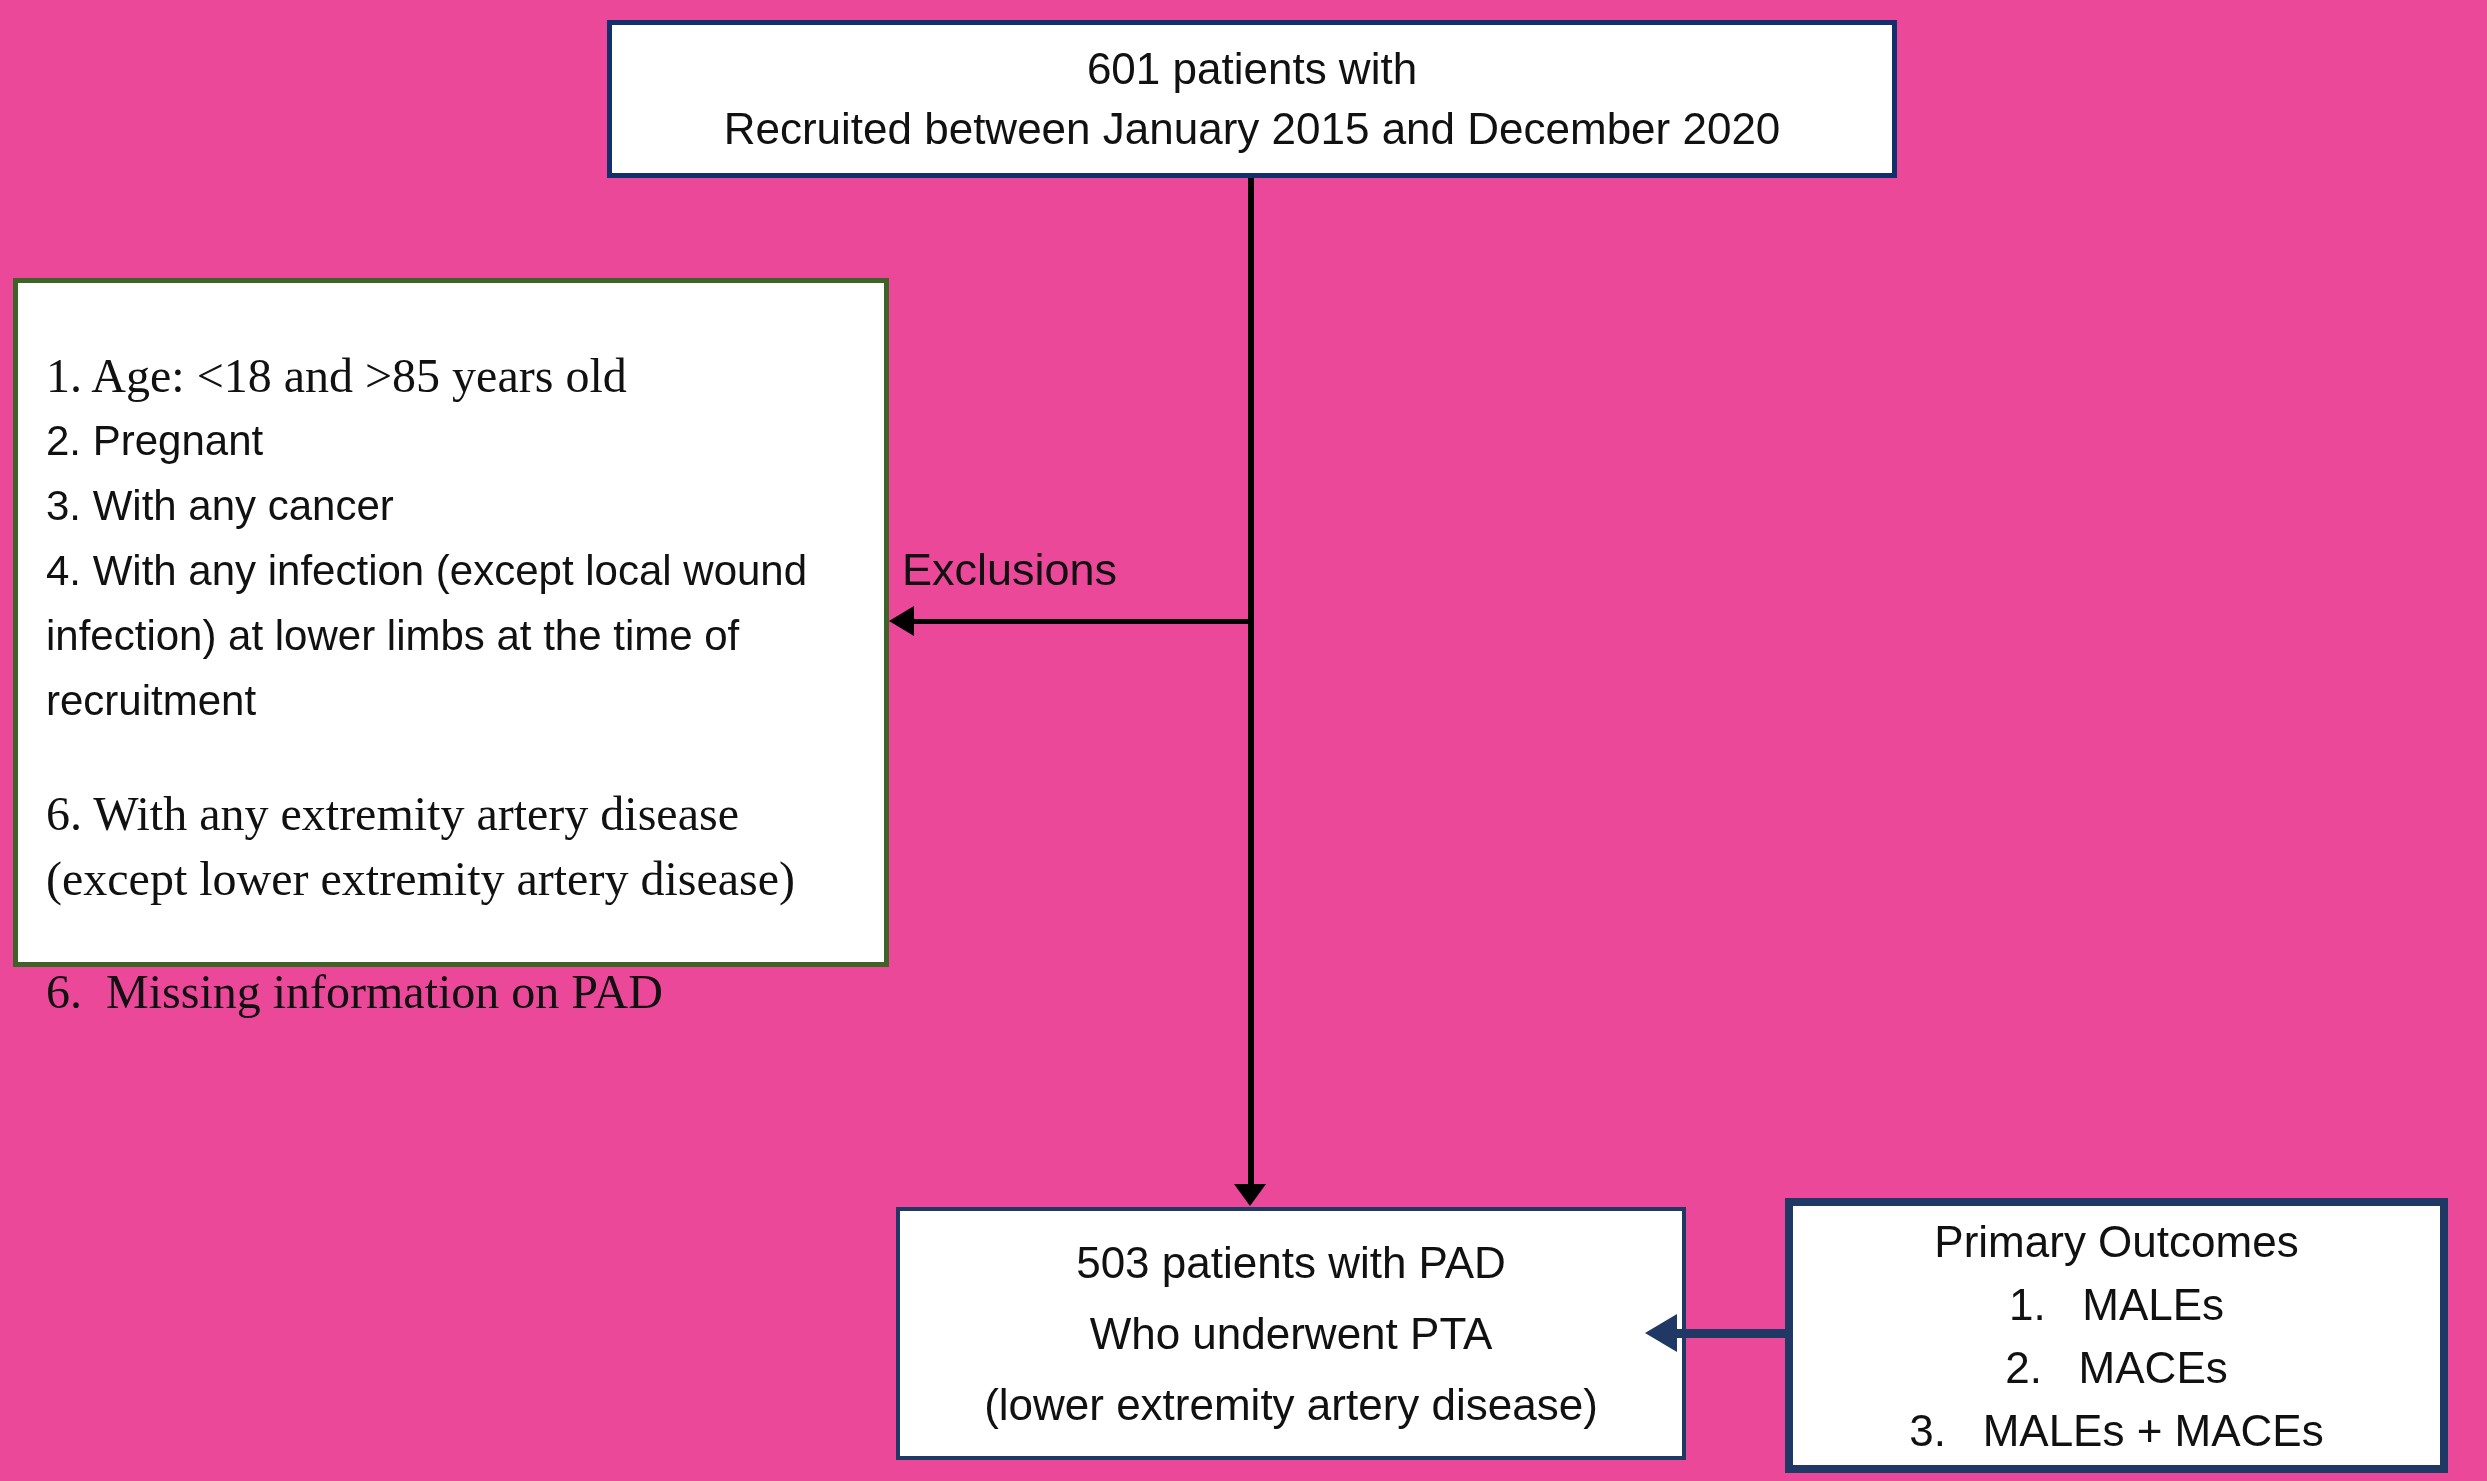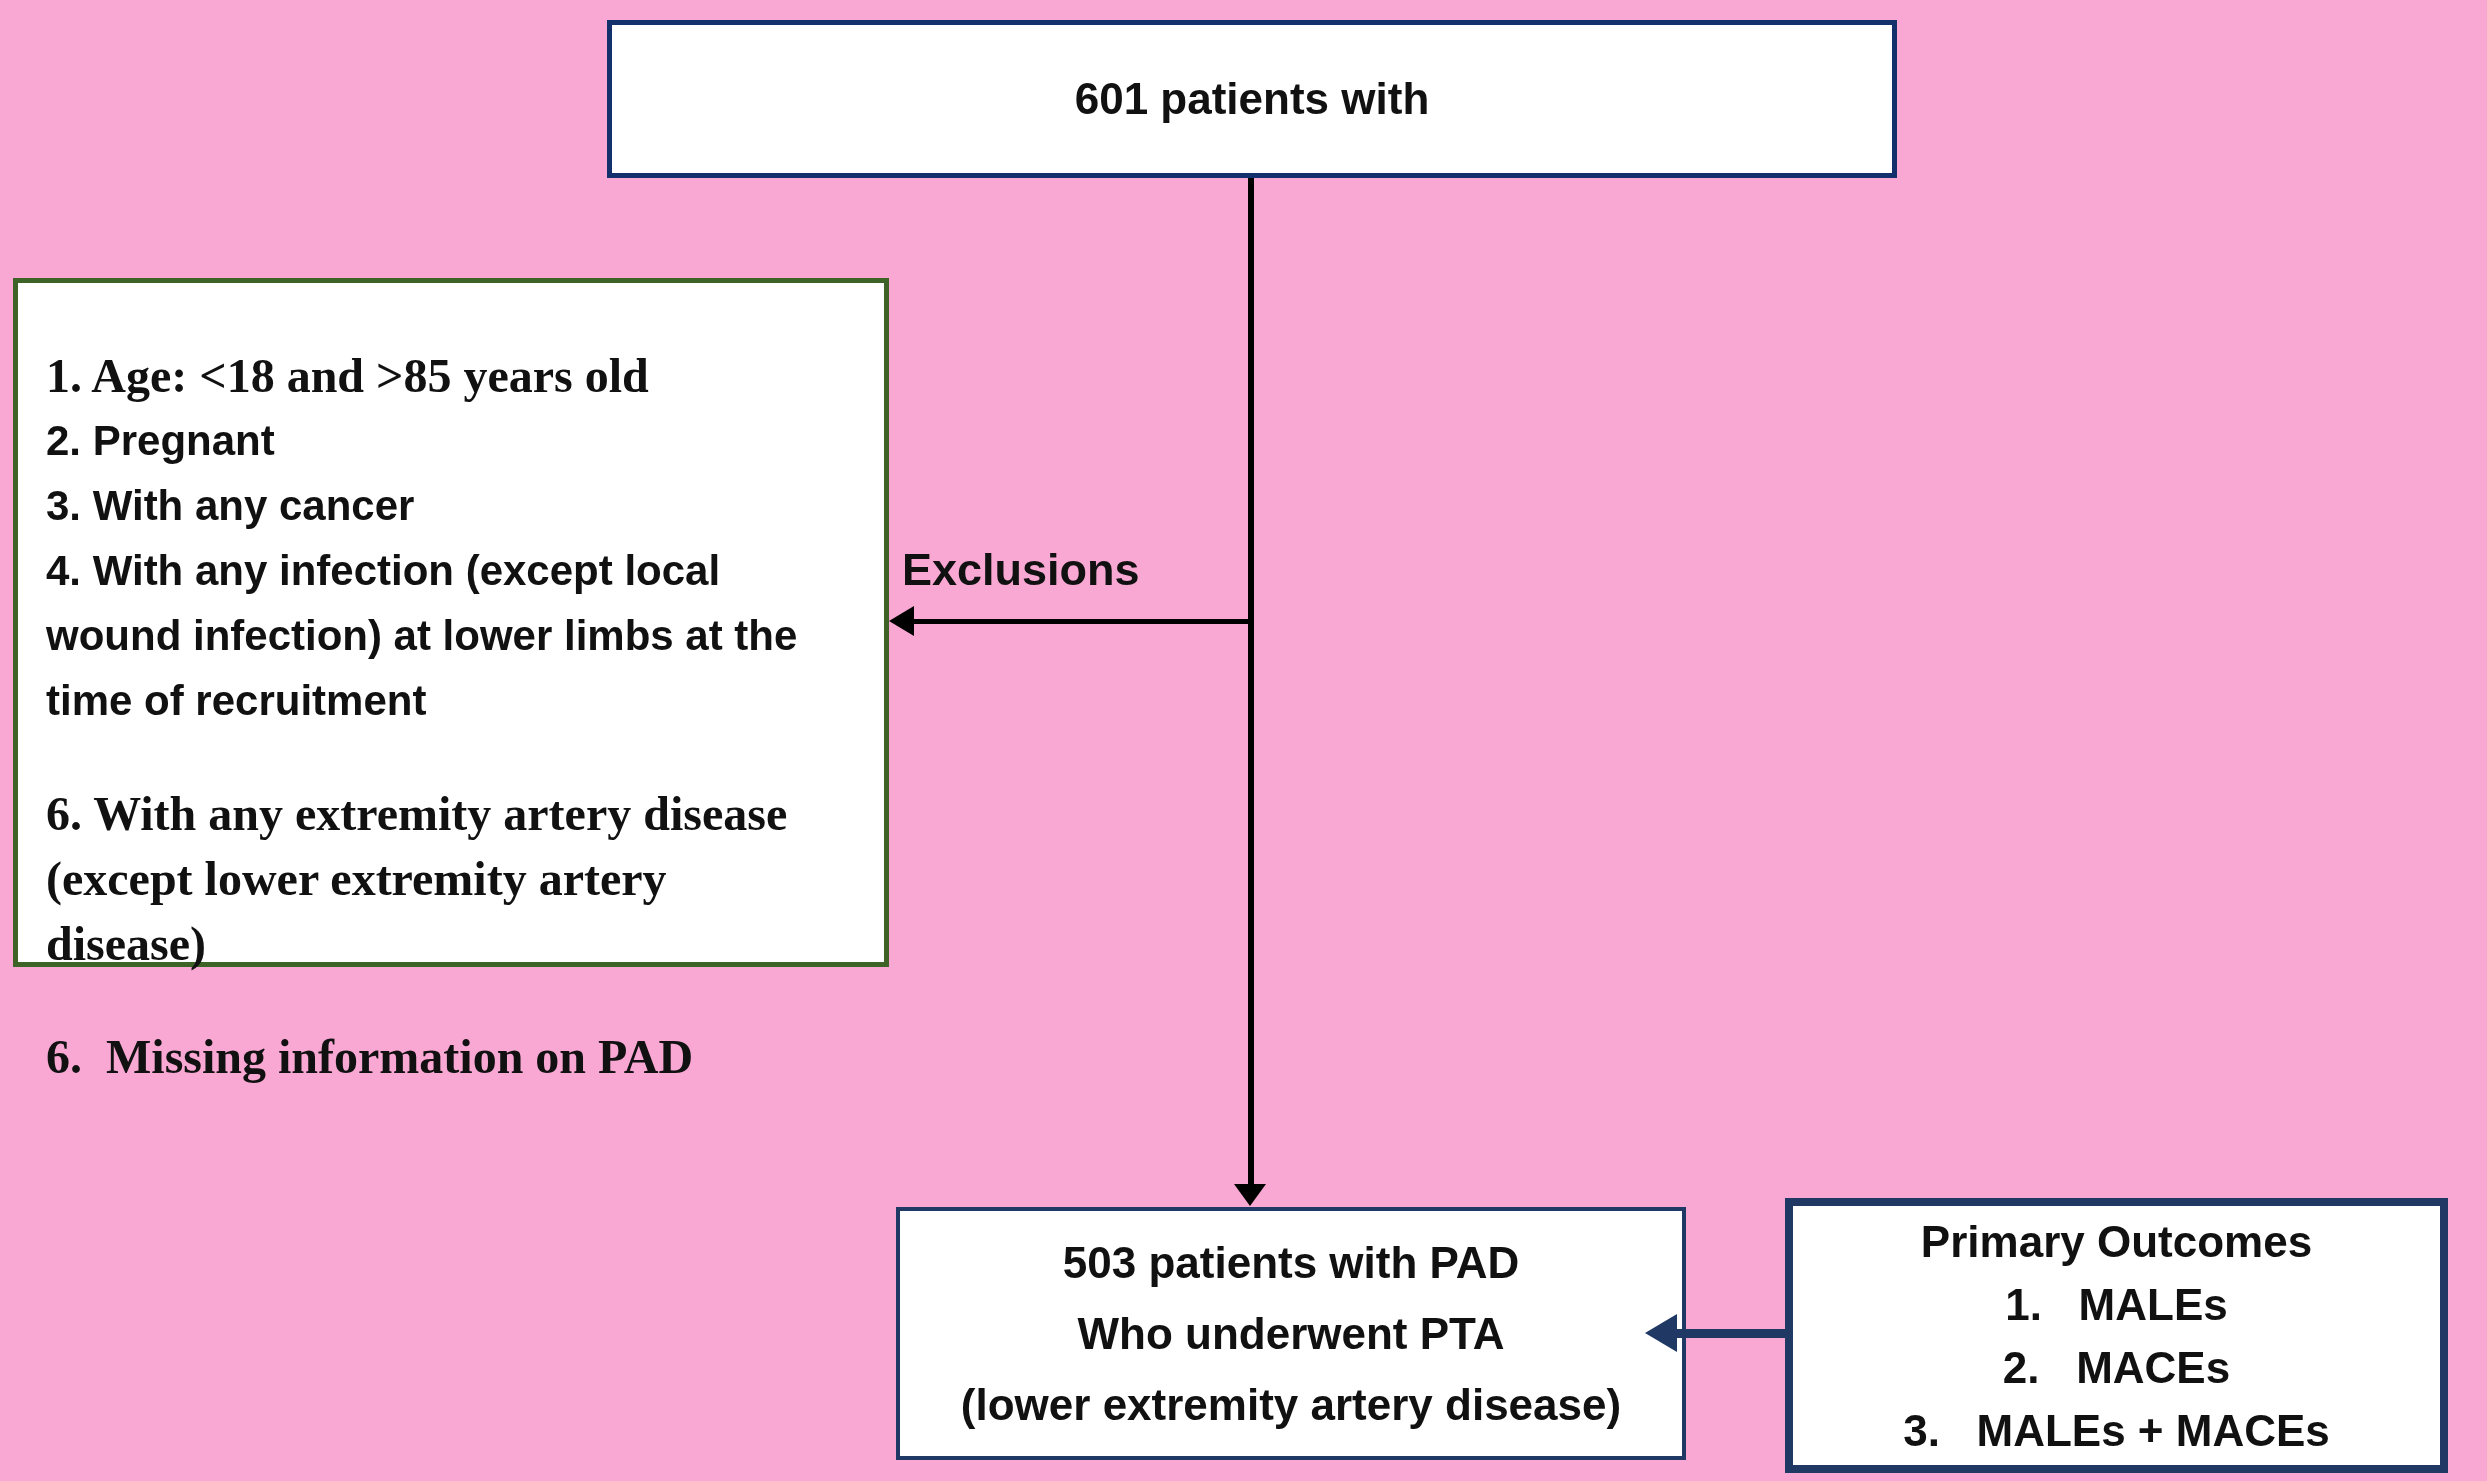--- a/index.html
+++ b/index.html
@@ -4,26 +4,25 @@
 <style>
   html, body {
     margin: 0;
     padding: 0;
     background: #ffffff;
   }
   #canvas {
     position: relative;
     width: 2487px;
     height: 1482px;
-    background: #f9a8d4;
+    background: #ec4899;
     font-family: "Liberation Sans", sans-serif;
     color: #111111;
     transform-origin: 0 0;
     overflow: hidden;
-    font-weight: bold;
   }
   .flow-box {
     position: absolute;
     background: #ffffff;
     box-sizing: border-box;
   }
   
   .top-box {
     left: 607px; top: 19.6px; width: 1290px; height: 158px;
     border: 5.1px solid var(--navy-dark);
@@ -96,20 +95,21 @@
     border-right: 32px solid var(--navy);
   }
 </style>
 </head>
 <body>
 
 <div id="canvas" style="transform: scale(1);">
 
   <div class="flow-box top-box">
     <div>601 patients with</div>
+    <div>Recruited between January 2015 and December 2020</div>
   </div>
 
   <div class="line vline"></div>
   <div class="arrow arrowhead-down"></div>
 
   <div class="excl-label">Exclusions</div>
   <div class="line hline"></div>
   <div class="arrow arrowhead-left"></div>
 
   <div class="flow-box excl-box">

